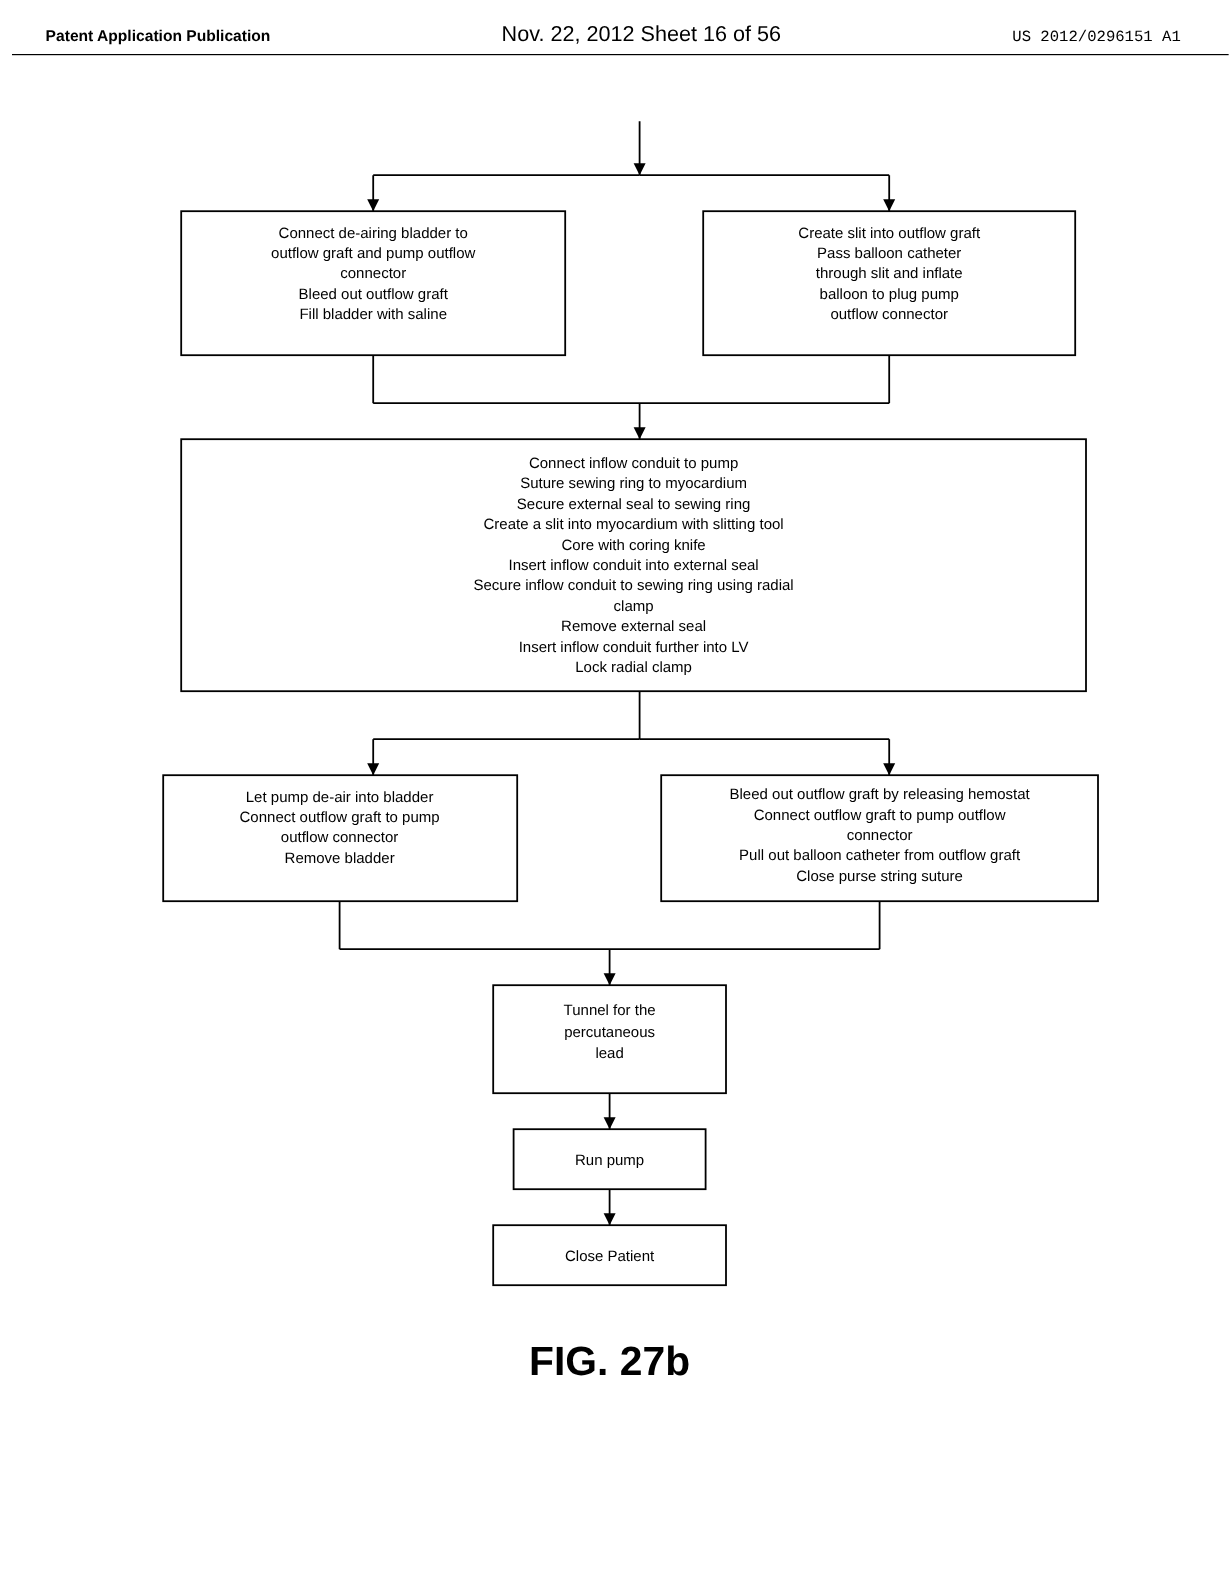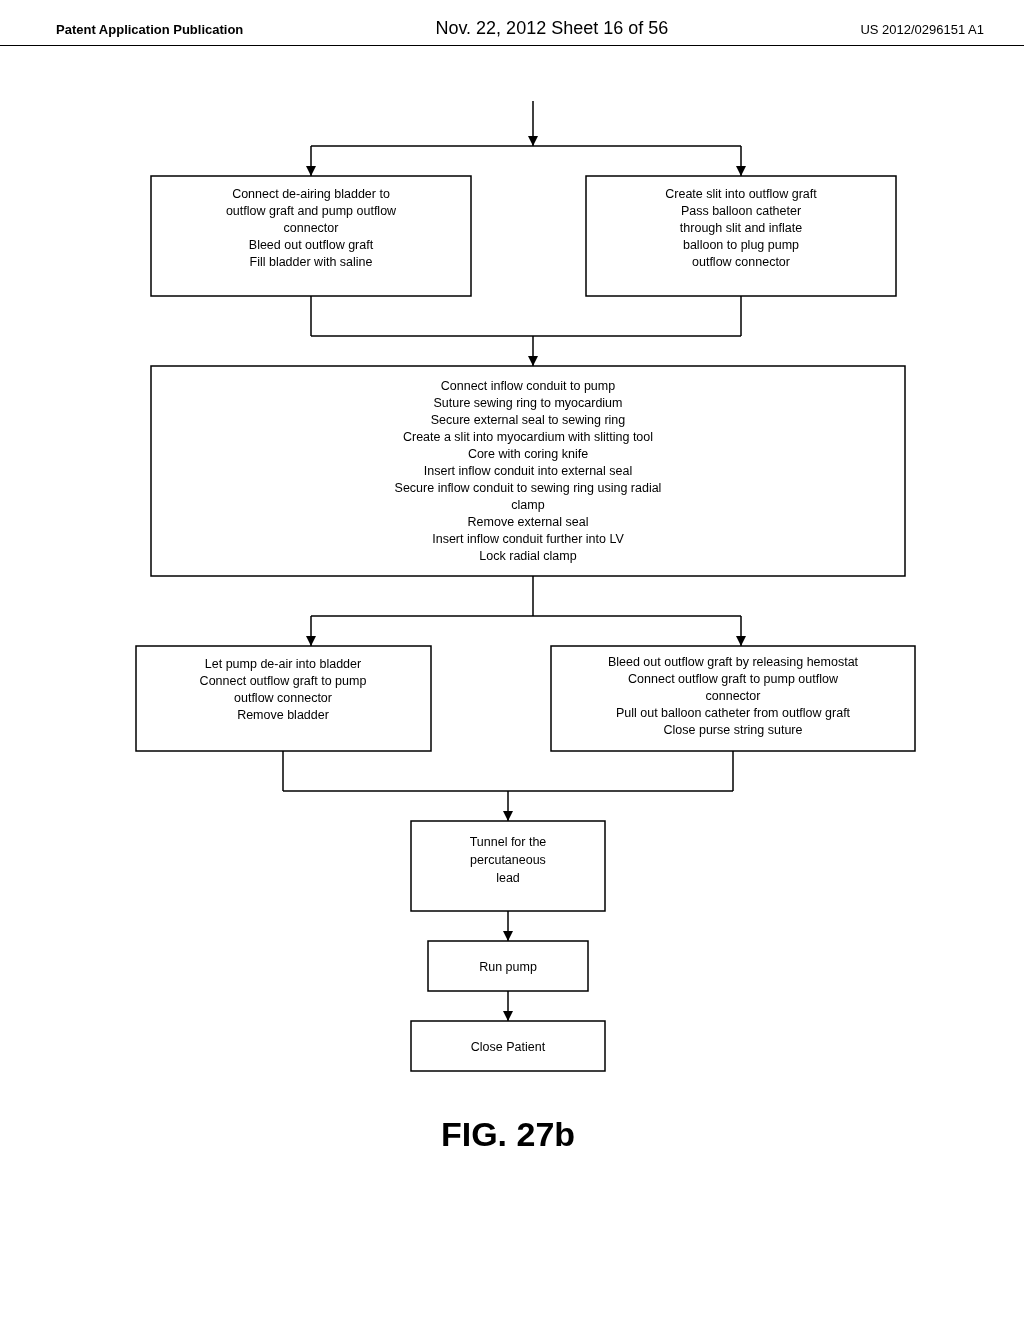--- a/index.html
+++ b/index.html
@@ -10,33 +10,35 @@
       font-family: Arial, sans-serif;
       font-size: 13px;
       color: #000;
       position: relative;
       overflow: hidden;
     }
     .header {
       display: flex;
       justify-content: space-between;
       align-items: baseline;
-      padding: 18px 40px 0 56px;
+      padding: 18px 40px 0 28px;
       border-bottom: 1px solid #000;
       padding-bottom: 6px;
+      margin-left: 10px;
     }
     .header-left {
       font-weight: bold;
       font-size: 13px;
     }
     .header-center {
       font-size: 18px;
     }
     .header-right {
       font-size: 13px;
+      font-family: Liberation Mono, monospace;
     }
     .diagram-area {
       position: relative;
       width: 100%;
       height: calc(100% - 50px);
       margin-left: 21px;
     }
     svg {
       position: absolute;
       top: 0;

